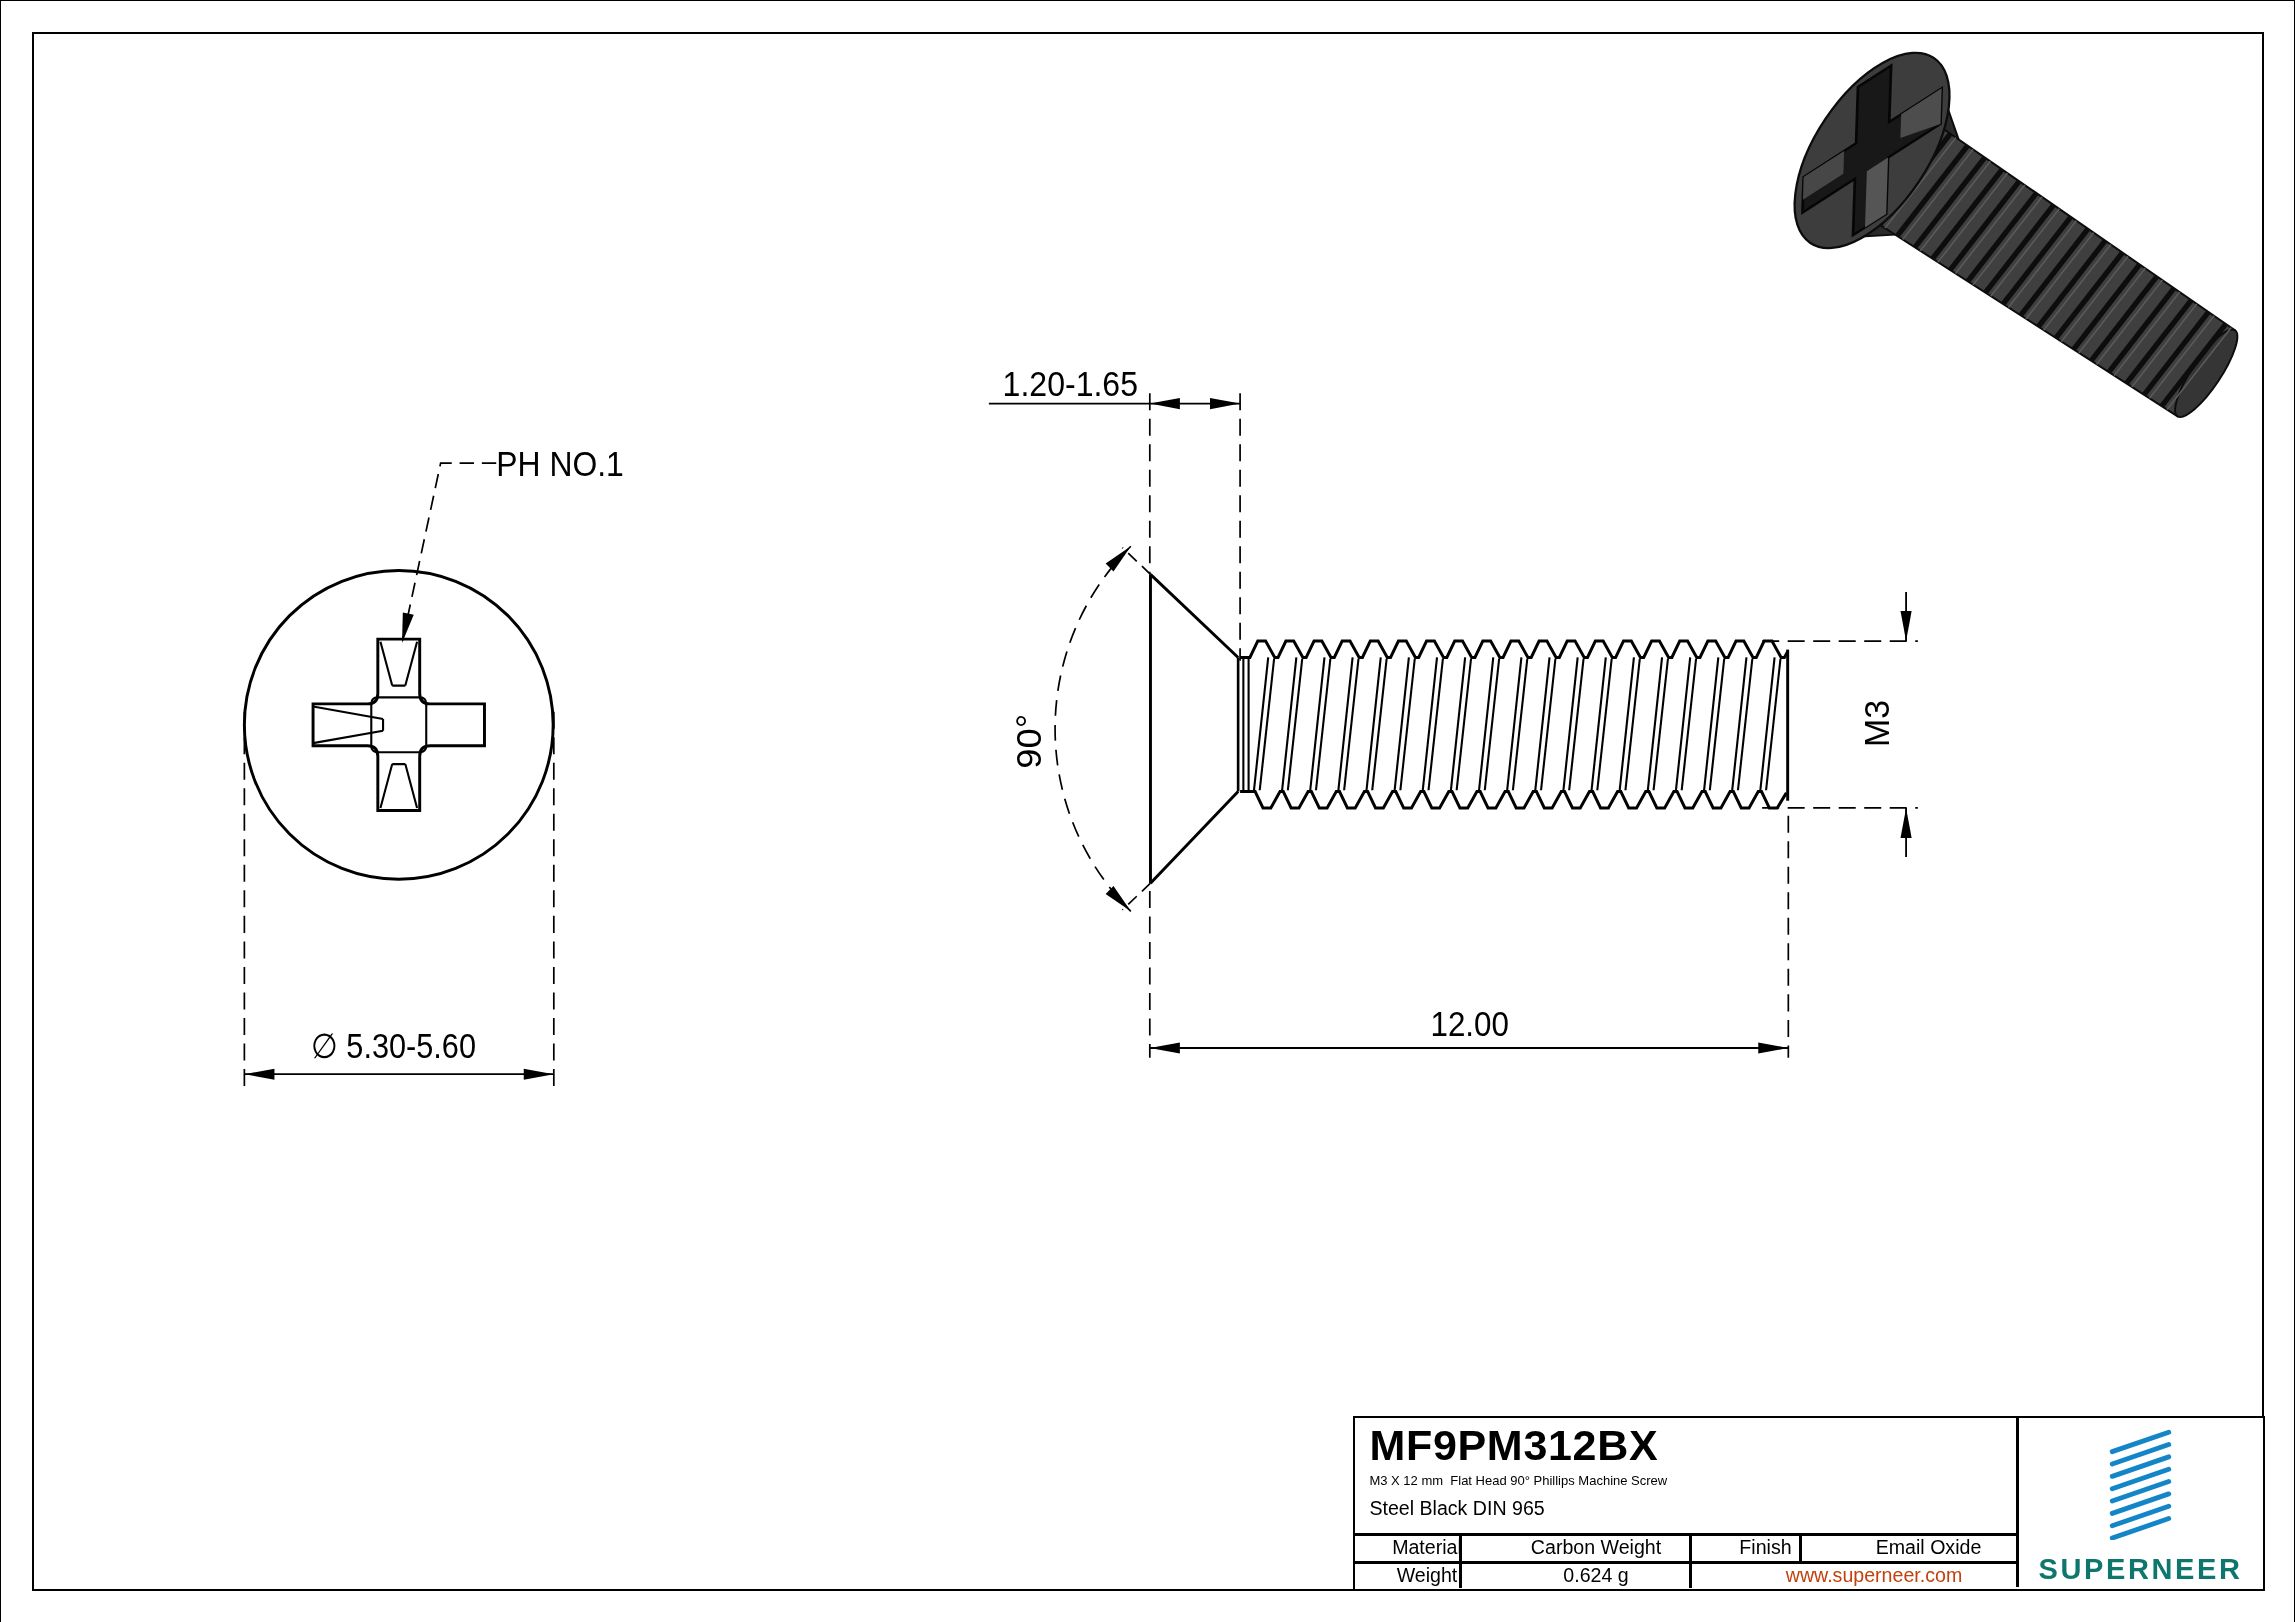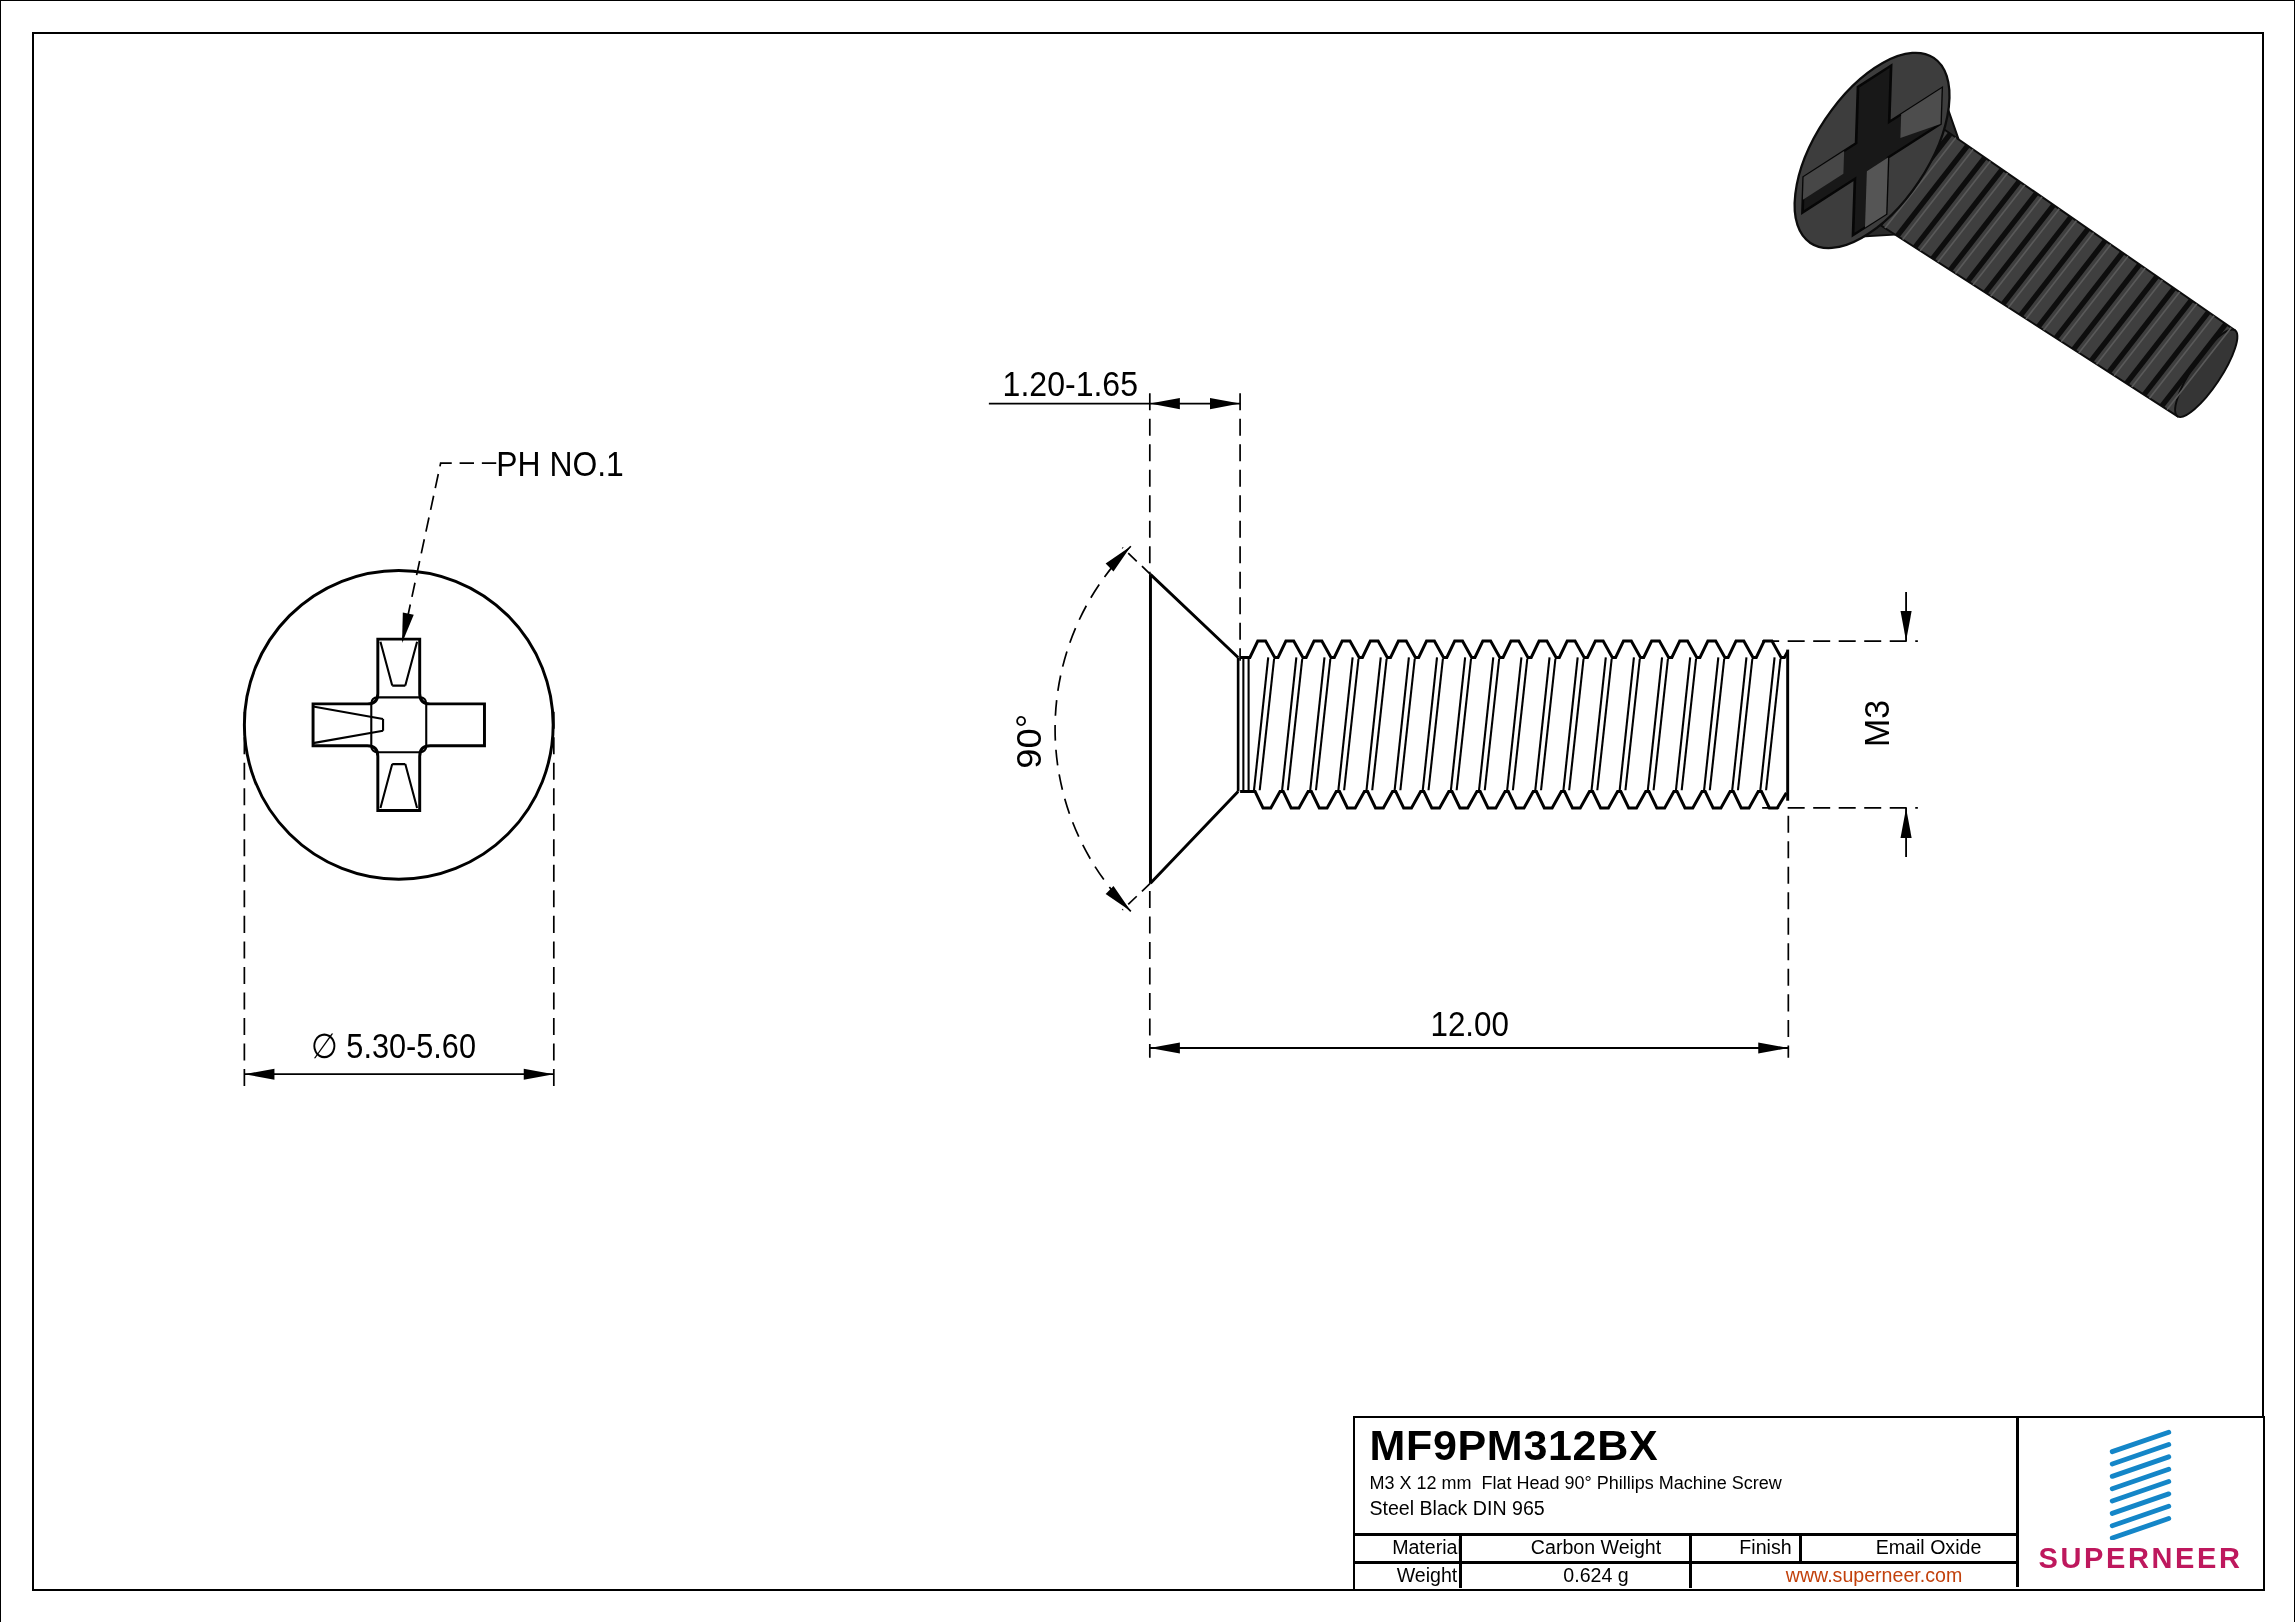--- a/index.html
+++ b/index.html
@@ -6,26 +6,26 @@
   body{width:2295px;height:1623px;position:relative;font-family:"Liberation Sans",sans-serif;color:#000;}
   .sheet{position:absolute;left:0;top:0;width:2295px;height:1623px;background:#fff;border:1.3px solid #000;box-sizing:border-box;overflow:hidden;}
   .frame{position:absolute;left:31px;top:31px;width:2232px;height:1559px;border:2.6px solid #000;box-sizing:border-box;}
   svg.draw{position:absolute;left:0;top:0;width:2295px;height:1623px;}
   svg text{font-family:"Liberation Sans",sans-serif;fill:#000;}
   
   .tb{position:absolute;left:1352px;top:1415px;width:912px;height:175px;border:2.6px solid #000;box-sizing:border-box;background:#fff;}
   .tb .ln{position:absolute;background:#000;}
   .tb .cell{position:absolute;display:flex;align-items:center;justify-content:center;font-size:19.6px;white-space:nowrap;margin-left:20px;}
   .tb .partnum{position:absolute;left:14.4px;top:2.6px;font-size:43px;font-weight:bold;letter-spacing:0.7px;}
-  .tb .desc1{position:absolute;left:14.4px;top:55px;font-size:18px;white-space:pre;}
+  .tb .desc1{position:absolute;left:14.4px;top:55px;font-size:13px;white-space:pre;}
   .tb .desc2{position:absolute;left:14.4px;top:79px;font-size:19.6px;}
   .website{color:#c2410c;}
   .logo-cell{position:absolute;left:664px;top:0;width:243px;height:169px;text-align:center;}
   .logo-stripes{display:block;margin:9.2px auto 0 auto;}
-  .brand{display:block;margin-top:2px;font-size:29px;font-weight:bold;letter-spacing:2.6px;color:#be185d;}
+  .brand{display:block;margin-top:13px;font-size:29px;font-weight:bold;letter-spacing:2.6px;color:#0f766e;}
   
   .email{position:absolute;left:303px;top:1516px;font-size:50px;line-height:50px;white-space:nowrap;}
 </style>
 </head>
 <body>
 
 <div class="sheet">
   <div class="frame"></div>
 
   <svg class="draw" viewBox="0 0 3508 2480">

